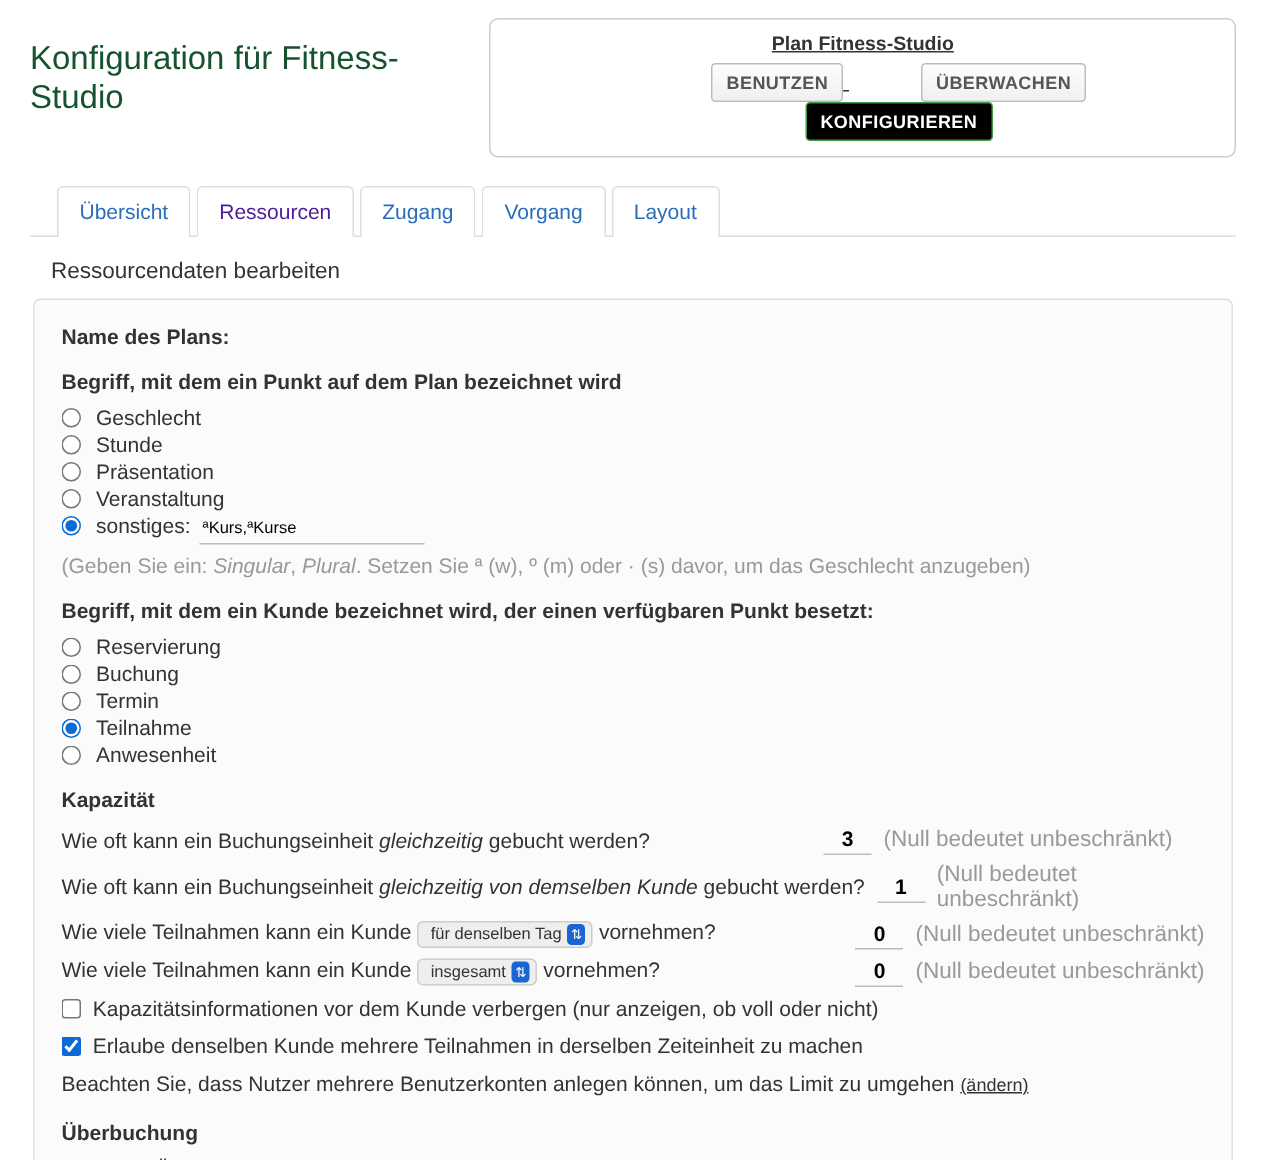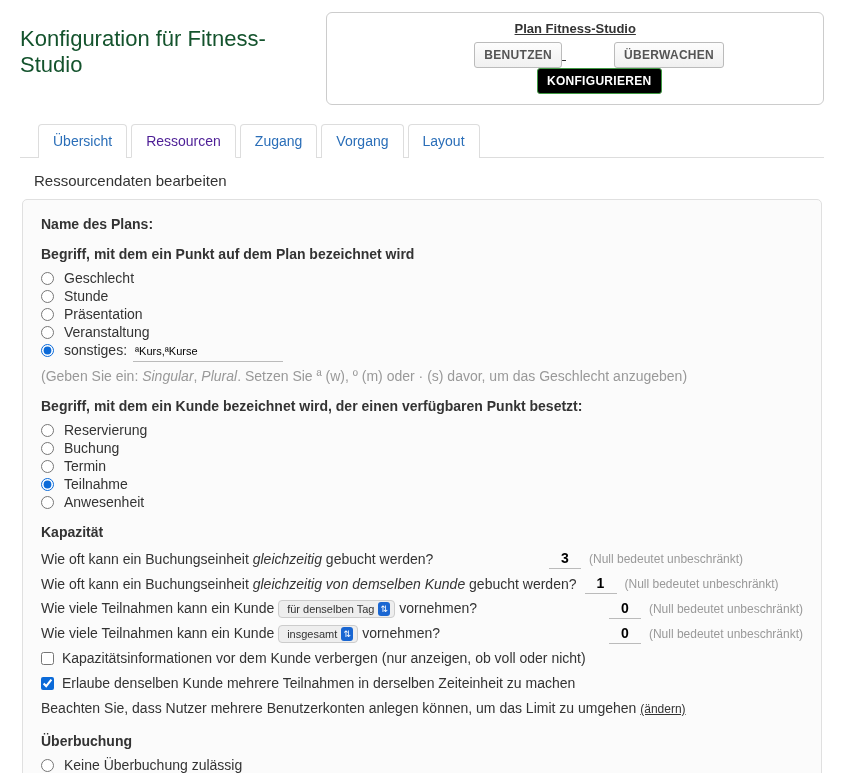--- a/index.html
+++ b/index.html
@@ -95,21 +95,21 @@
   .cap-num {
     width: 32px;
     text-align: center;
     border: none;
     border-bottom: 1px solid #bbb;
     background: transparent;
     font-size: 14px;
     font-weight: 700;
     padding: 2px;
   }
-  .cap-hint { color: #999; font-size: 12px; }
+  .cap-hint { color: #999; font-size: 15px; }
   .select-pill {
     display: inline-flex;
     align-items: center;
     background: #eee;
     border: 1px solid #ccc;
     border-radius: 4px;
     padding: 1px 4px 1px 8px;
     font-size: 11px;
     gap: 4px;
     cursor: pointer;

